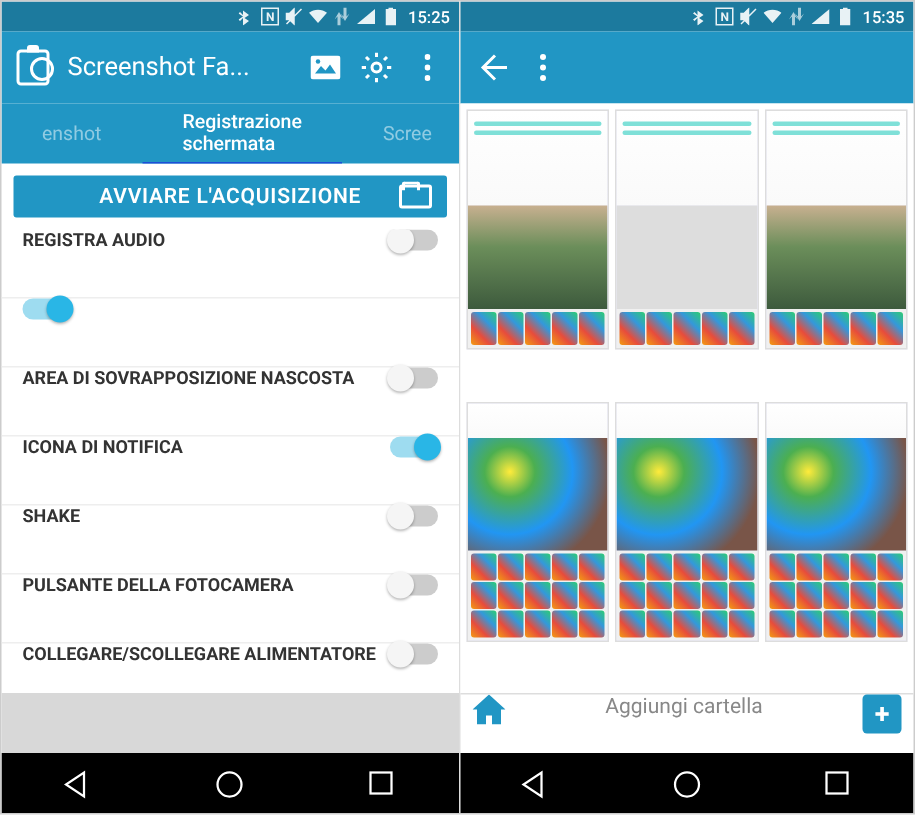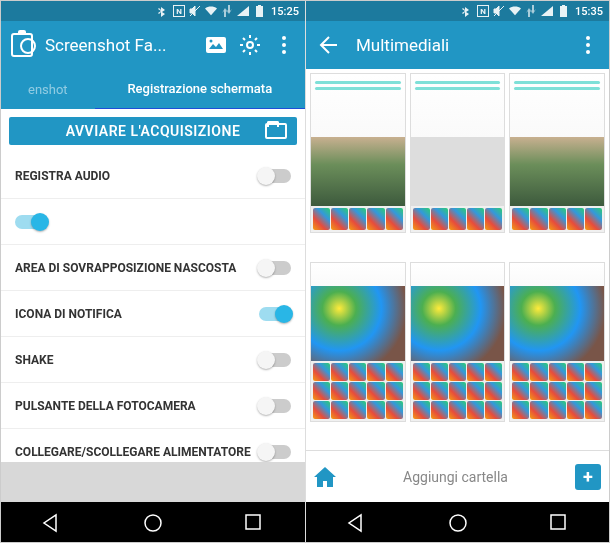--- a/index.html
+++ b/index.html
@@ -26,21 +26,21 @@
   .tabs .tab.active { color:#fff; border-bottom: 1px solid #1d4ed8; font-weight:500; }
   .tabs .tab.side { opacity:.7; }
 
   
   .mainbtn { margin:8px; background:#2196c4; color:#fff; height:28px; border-radius:2px; display:flex; align-items:center; justify-content:center; font-size:14px; font-weight:600; letter-spacing:.5px; position:relative;}
   .mainbtn .folder { position:absolute; right:10px; width:22px; height:16px; border:2px solid #fff; border-radius:2px;}
   .mainbtn .folder:before{content:'';position:absolute;top:-4px;left:0;width:8px;height:4px;border:2px solid #fff;border-bottom:none;border-radius:2px 2px 0 0;}
 
   
   .list { flex:1; overflow:hidden; }
-  .row { height:46px; border-bottom:1px solid #eee; display:flex; align-items:center; padding:0 14px; font-size:12px; font-weight:700; color:#333; }
+  .row { height:46px; border-bottom:1px solid #eee; display:flex; align-items:flex-start; padding:0 14px; font-size:12px; font-weight:700; color:#333; }
   .row .lbl { flex:1; }
   .toggle { width:32px; height:14px; border-radius:8px; position:relative; }
   .toggle:after { content:''; position:absolute; width:18px; height:18px; border-radius:50%; top:-2px; box-shadow:0 1px 2px rgba(0,0,0,.3);}
   .toggle.off { background:#ccc; } .toggle.off:after { background:#f5f5f5; left:-2px; }
   .toggle.on  { background:#9edcf0;} .toggle.on:after  { background:#29b6e6; right:-2px; }
 
   
   .navbar { height:42px; background:#000; display:flex; align-items:center; justify-content:space-around; }
   .navbtn { width:20px; height:20px; }
 
@@ -51,21 +51,21 @@
   .thumb { background:#eef; border:1px solid #ddd; height:160px; display:flex; flex-direction:column; font-size:5px; overflow:hidden;}
   .thumb .top { height:40%; background:linear-gradient(#fff,#fafafa); padding:4px;}
   .thumb .top .bar { height:3px; background:#7fe0d8; margin:3px 0; border-radius:2px;}
   .thumb .mid { flex:1; background:linear-gradient(#c8b090 0%,#6b8e5a 40%,#3d5a3d 100%); position:relative;}
   .thumb .bot { height:26px; background:#f0f0f0; display:grid; grid-template-columns:repeat(5,1fr); gap:1px; padding:2px;}
   .thumb .bot div { background:linear-gradient(45deg,#f39c12,#e74c3c,#3498db,#2ecc71); border-radius:2px;}
   .thumb.var2 .top { height:15%;}
   .thumb.var2 .mid { background: radial-gradient(circle at 30% 30%, #ffeb3b 0%, #4caf50 20%, #2196f3 50%, #795548 80%);}
   .thumb.var2 .bot { height:60px; grid-template-rows:1fr 1fr 1fr;}
 
-  .bottombar { height:52px; border-top:1px solid #ddd; display:flex; align-items:center; padding:0 8px; gap:8px; color:#888; font-size:14px;}
+  .bottombar { height:40px; border-top:1px solid #ddd; display:flex; align-items:flex-start; padding:0 8px; gap:8px; color:#888; font-size:14px;}
   .bottombar .home { color:#2196c4; }
   .bottombar .txt { flex:1; text-align:center; }
   .bottombar .plus { width:26px; height:26px; background:#2196c4; color:#fff; border-radius:3px; display:flex; align-items:center; justify-content:center; font-size:18px; font-weight:bold;}
 
   svg { display:block; }
 </style>
 </head>
 <body>
 
 <div class="phone">
@@ -128,20 +128,21 @@
           <circle cx="2" cy="2" r="2" fill="#fff"></circle>
           <circle cx="2" cy="9" r="2" fill="#fff"></circle>
           <circle cx="2" cy="16" r="2" fill="#fff"></circle>
         </svg>
       </div>
   </div>
 
   <div class="tabs">
     <div class="tab side">enshot</div>
     <div class="tab active" style="flex:1;justify-content:center">Registrazione schermata</div>
+    <div class="tab side">Scree</div>
   </div>
 
   <div class="mainbtn">
     <span>AVVIARE L'ACQUISIZIONE</span>
     <span class="folder"></span>
   </div>
 
   <div class="list">
     <div class="row">
         <span class="lbl">REGISTRA AUDIO</span>
@@ -229,21 +230,20 @@
       </span>
     <span class="time">15:35</span>
   </div>
 
   <div class="toolbar">
     <div class="ticon">
         <svg width="20" height="20" viewBox="0 0 20 20">
           <path d="M12 2l-8 8 8 8M4 10h16" stroke="#fff" stroke-width="2" fill="none"></path>
         </svg>
       </div>
-    <div class="title" style="margin-left:6px">Multimediali</div>
     <div class="ticon">
         <svg width="4" height="18" viewBox="0 0 4 18">
           <circle cx="2" cy="2" r="2" fill="#fff"></circle>
           <circle cx="2" cy="9" r="2" fill="#fff"></circle>
           <circle cx="2" cy="16" r="2" fill="#fff"></circle>
         </svg>
       </div>
   </div>
 
   <div class="gallery">

